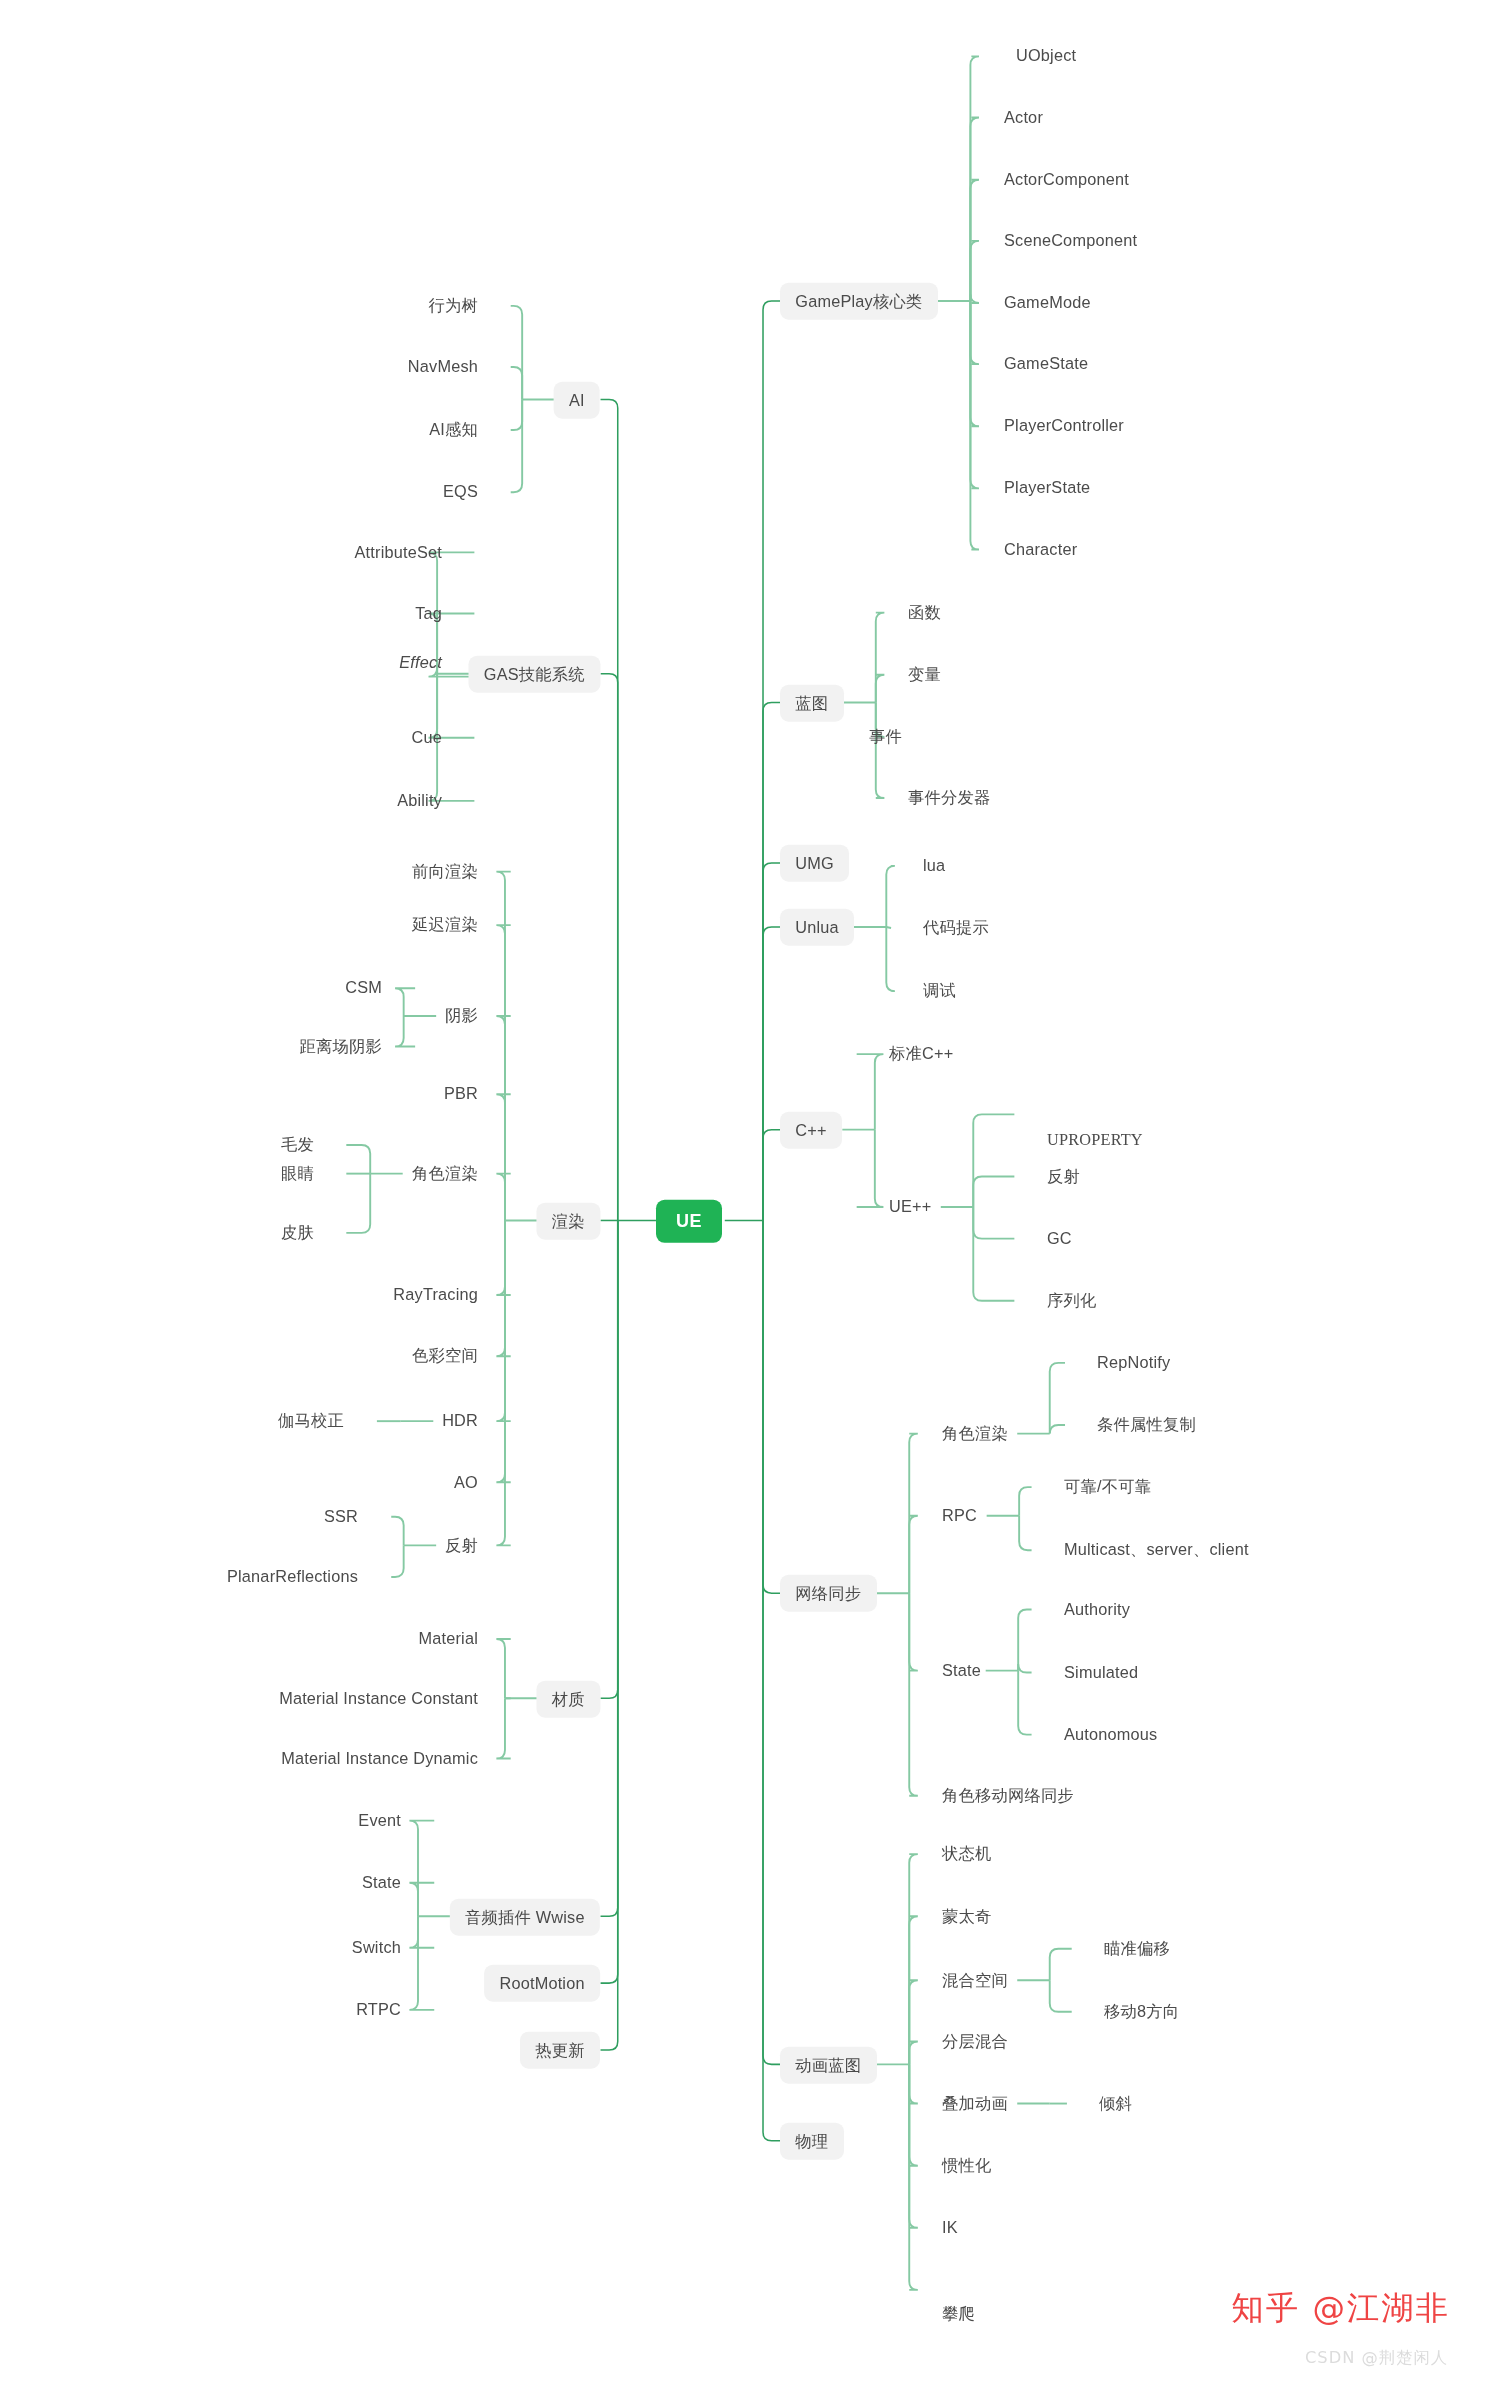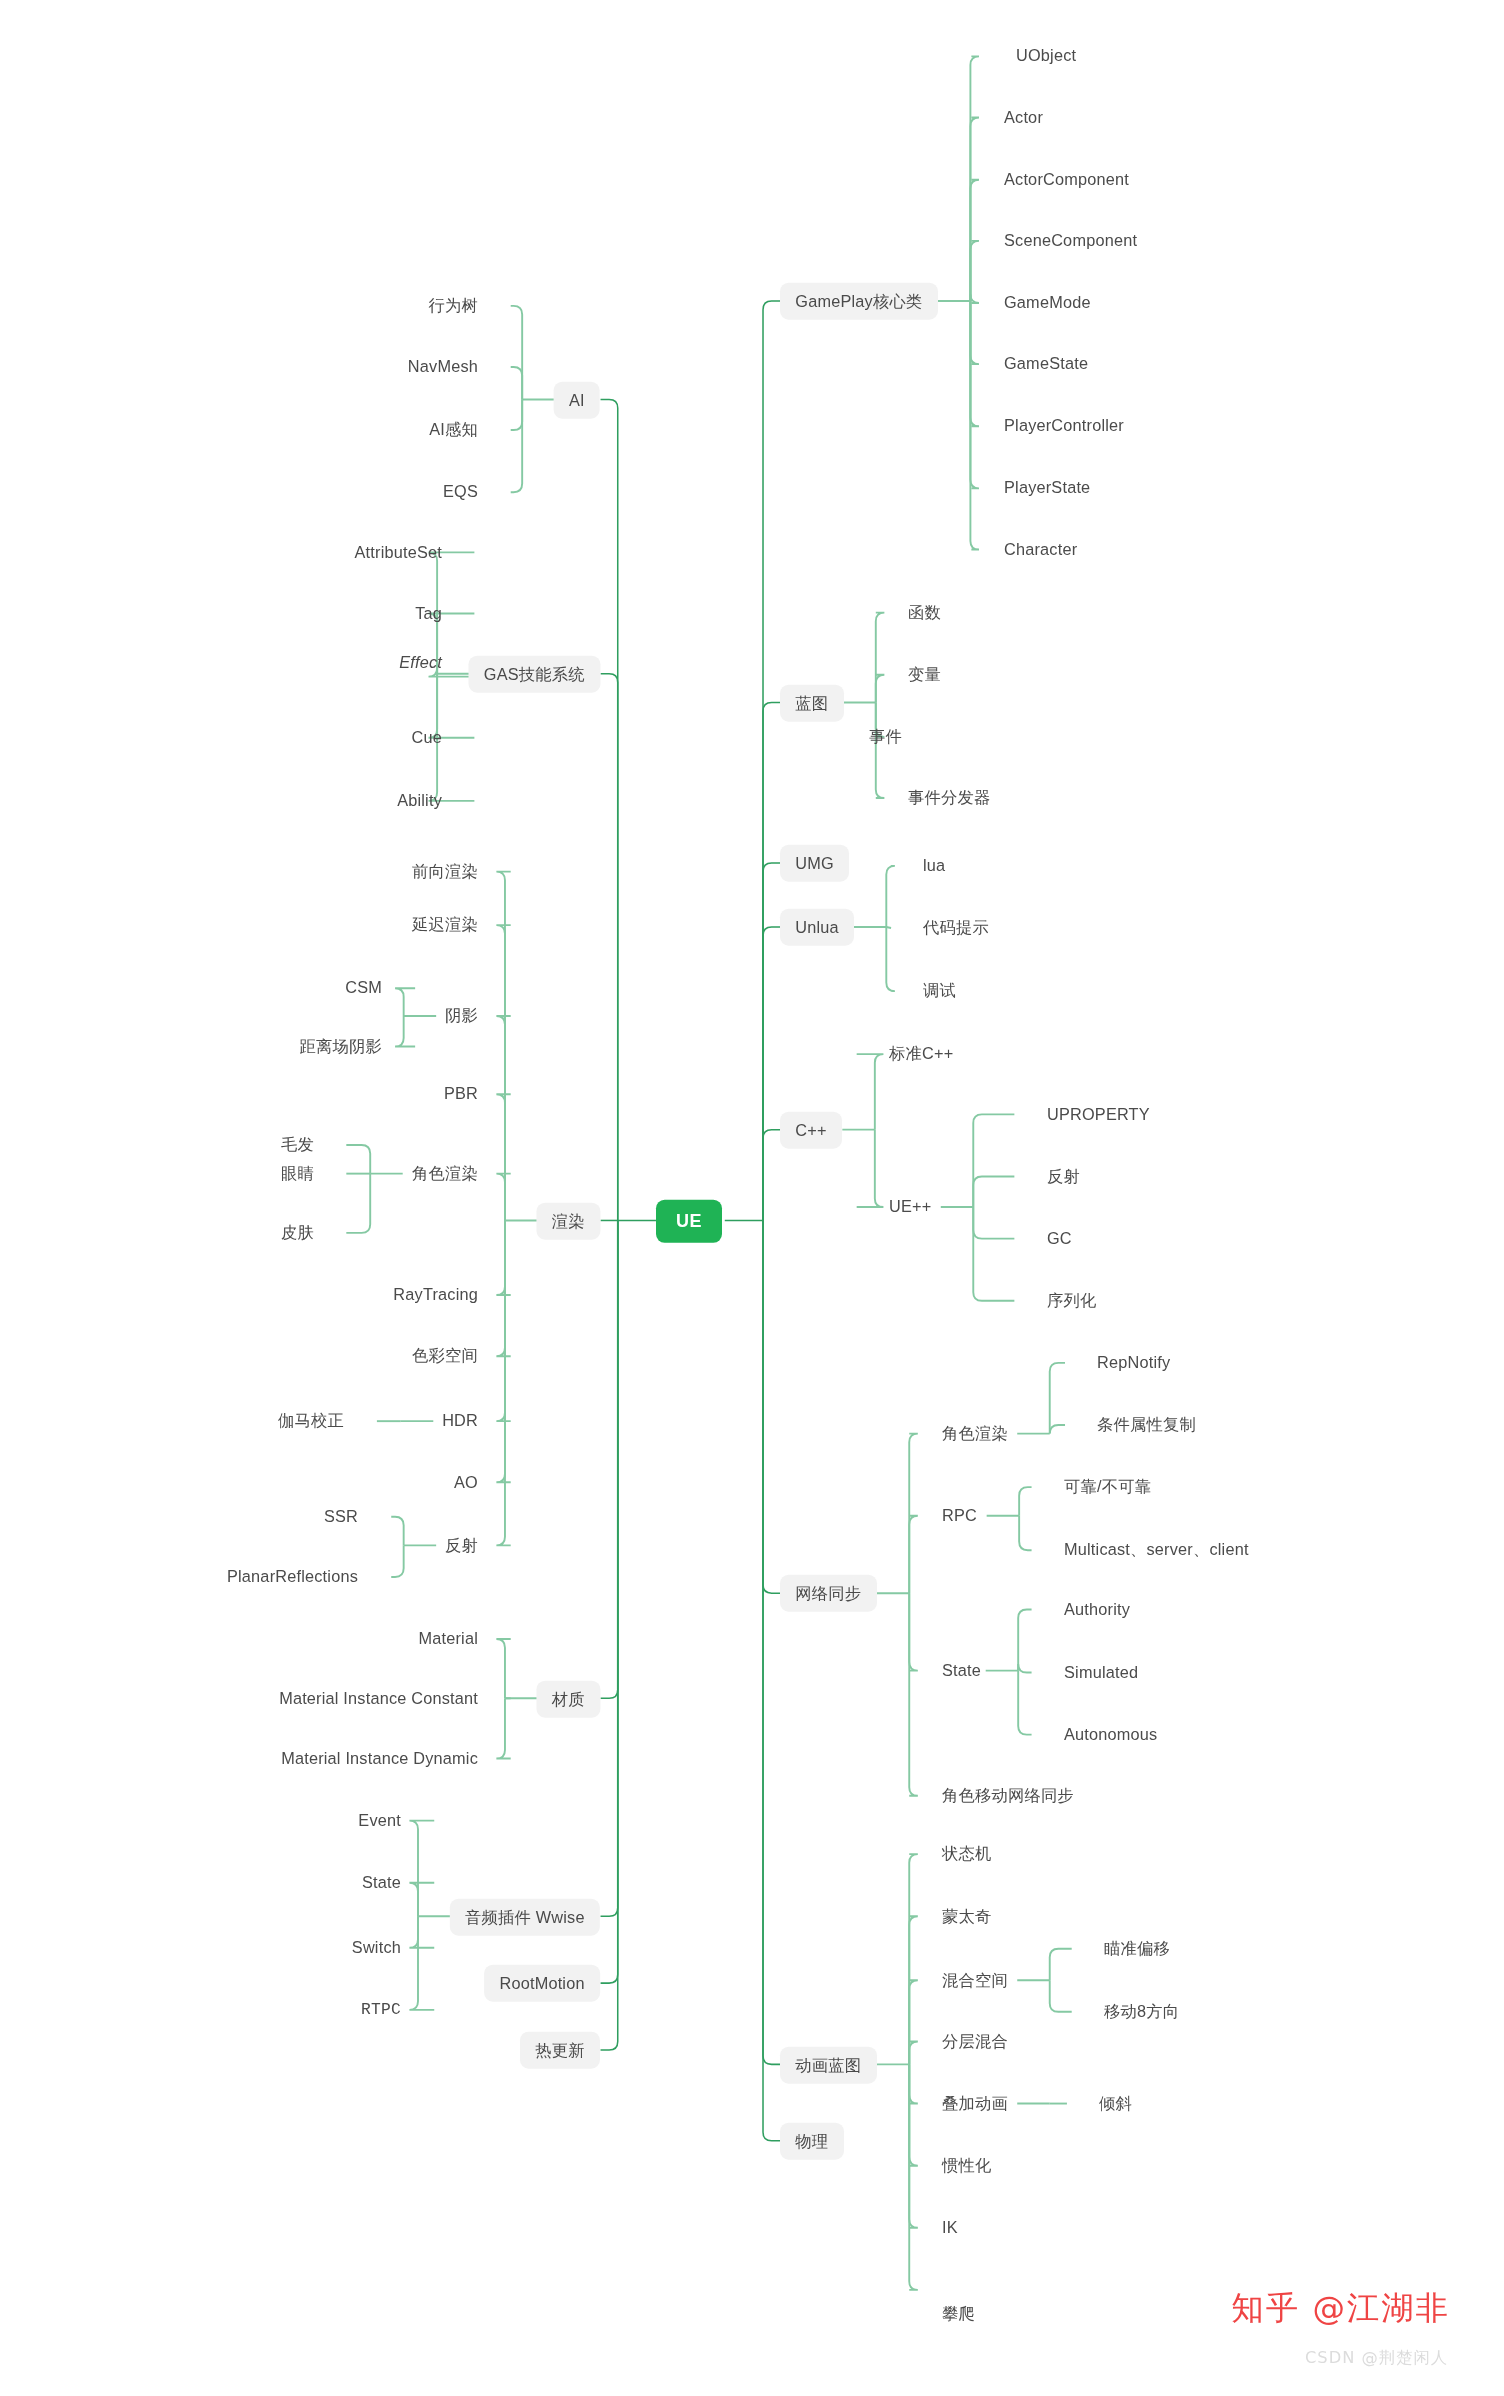--- a/index.html
+++ b/index.html
@@ -225,21 +225,21 @@
       <div class="node anchor-left" style="left: 1004px; top: 550px;">Character</div>
       <div class="node anchor-left" style="left: 908px; top: 613px;">函数</div>
       <div class="node anchor-left" style="left: 908px; top: 675px;">变量</div>
       <div class="node anchor-left" style="left: 869px; top: 737px;">事件</div>
       <div class="node anchor-left" style="left: 908px; top: 798px;">事件分发器</div>
       <div class="node anchor-left" style="left: 923px; top: 866px;">lua</div>
       <div class="node anchor-left" style="left: 923px; top: 928px;">代码提示</div>
       <div class="node anchor-left" style="left: 923px; top: 991px;">调试</div>
       <div class="node anchor-left" style="left: 889px; top: 1054px;">标准C++</div>
       <div class="node anchor-left" style="left: 889px; top: 1207px;">UE++</div>
-      <div class="node anchor-left" style="left: 1047px; top: 1115px;">UPROPERTY</div>
+      <div class="node anchor-left" style="left: 1047px; top: 1140px; font-family: Liberation Serif, serif;">UPROPERTY</div>
       <div class="node anchor-left" style="left: 1047px; top: 1177px;">反射</div>
       <div class="node anchor-left" style="left: 1047px; top: 1239px;">GC</div>
       <div class="node anchor-left" style="left: 1047px; top: 1301px;">序列化</div>
       <div class="node anchor-left" style="left: 942px; top: 1434px;">角色渲染</div>
       <div class="node anchor-left" style="left: 942px; top: 1516px;">RPC</div>
       <div class="node anchor-left" style="left: 942px; top: 1671px;">State</div>
       <div class="node anchor-left" style="left: 942px; top: 1796px;">角色移动网络同步</div>
       <div class="node anchor-left" style="left: 1097px; top: 1363px;">RepNotify</div>
       <div class="node anchor-left" style="left: 1097px; top: 1425px;">条件属性复制</div>
       <div class="node anchor-left" style="left: 1064px; top: 1487px;">可靠/不可靠</div>
@@ -284,19 +284,19 @@
       <div class="node anchor-right" style="left: 314px; top: 1233px;">皮肤</div>
       <div class="node anchor-right" style="left: 344px; top: 1421px;">伽马校正</div>
       <div class="node anchor-right" style="left: 358px; top: 1517px;">SSR</div>
       <div class="node anchor-right" style="left: 358px; top: 1577px;">PlanarReflections</div>
       <div class="node anchor-right" style="left: 478px; top: 1639px;">Material</div>
       <div class="node anchor-right" style="left: 478px; top: 1699px;">Material Instance Constant</div>
       <div class="node anchor-right" style="left: 478px; top: 1759px;">Material Instance Dynamic</div>
       <div class="node anchor-right" style="left: 401px; top: 1821px;">Event</div>
       <div class="node anchor-right" style="left: 401px; top: 1883px; text-align: right;">State</div>
       <div class="node anchor-right" style="left: 401px; top: 1948px;">Switch</div>
-      <div class="node anchor-right" style="left: 401px; top: 2010px; font-family: Liberation Mono, monospace;">RTPC</div>
+      <div class="node anchor-right" style="left: 401px; top: 2010px;">RTPC</div>
     </div>
 
   <div class="watermark-zhihu">知乎 @江湖非</div>
   <div class="watermark-csdn">CSDN @荆楚闲人</div>
 </div>
 
 
 </body></html>

